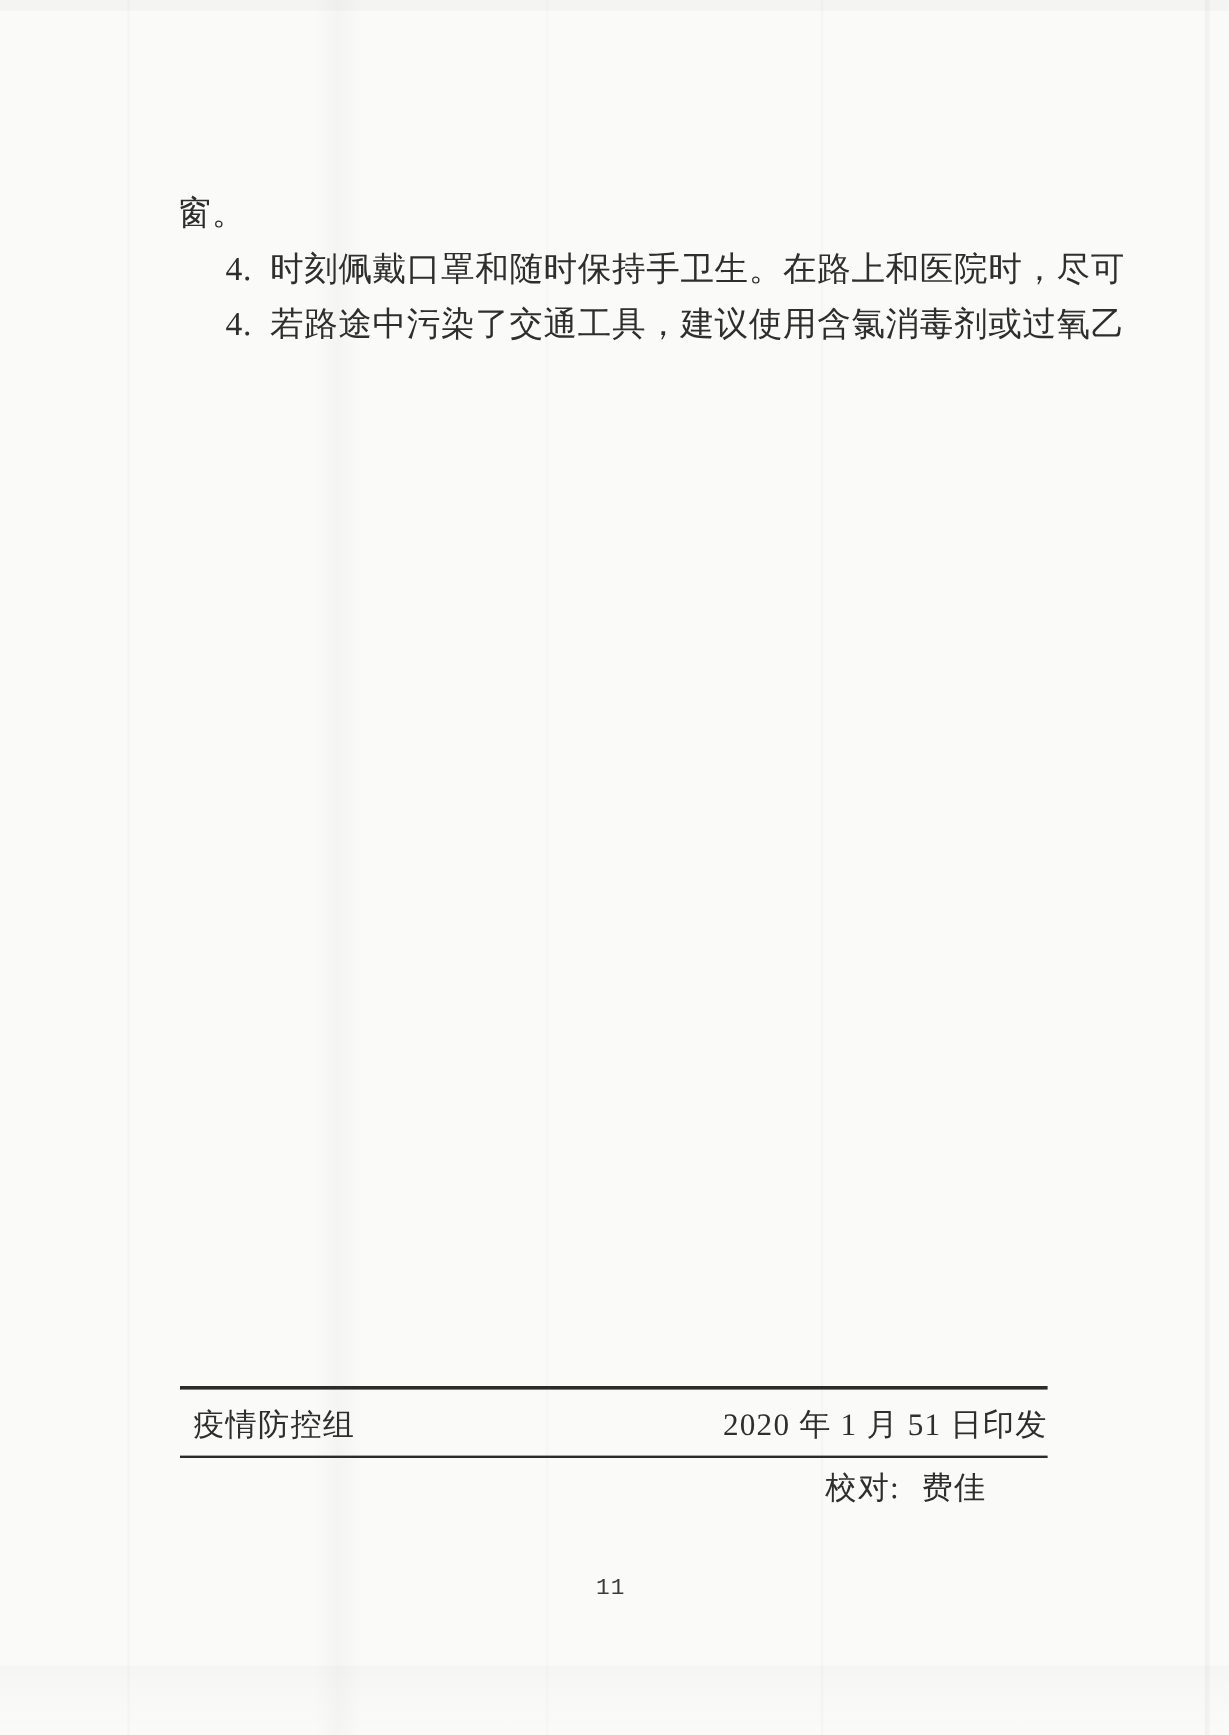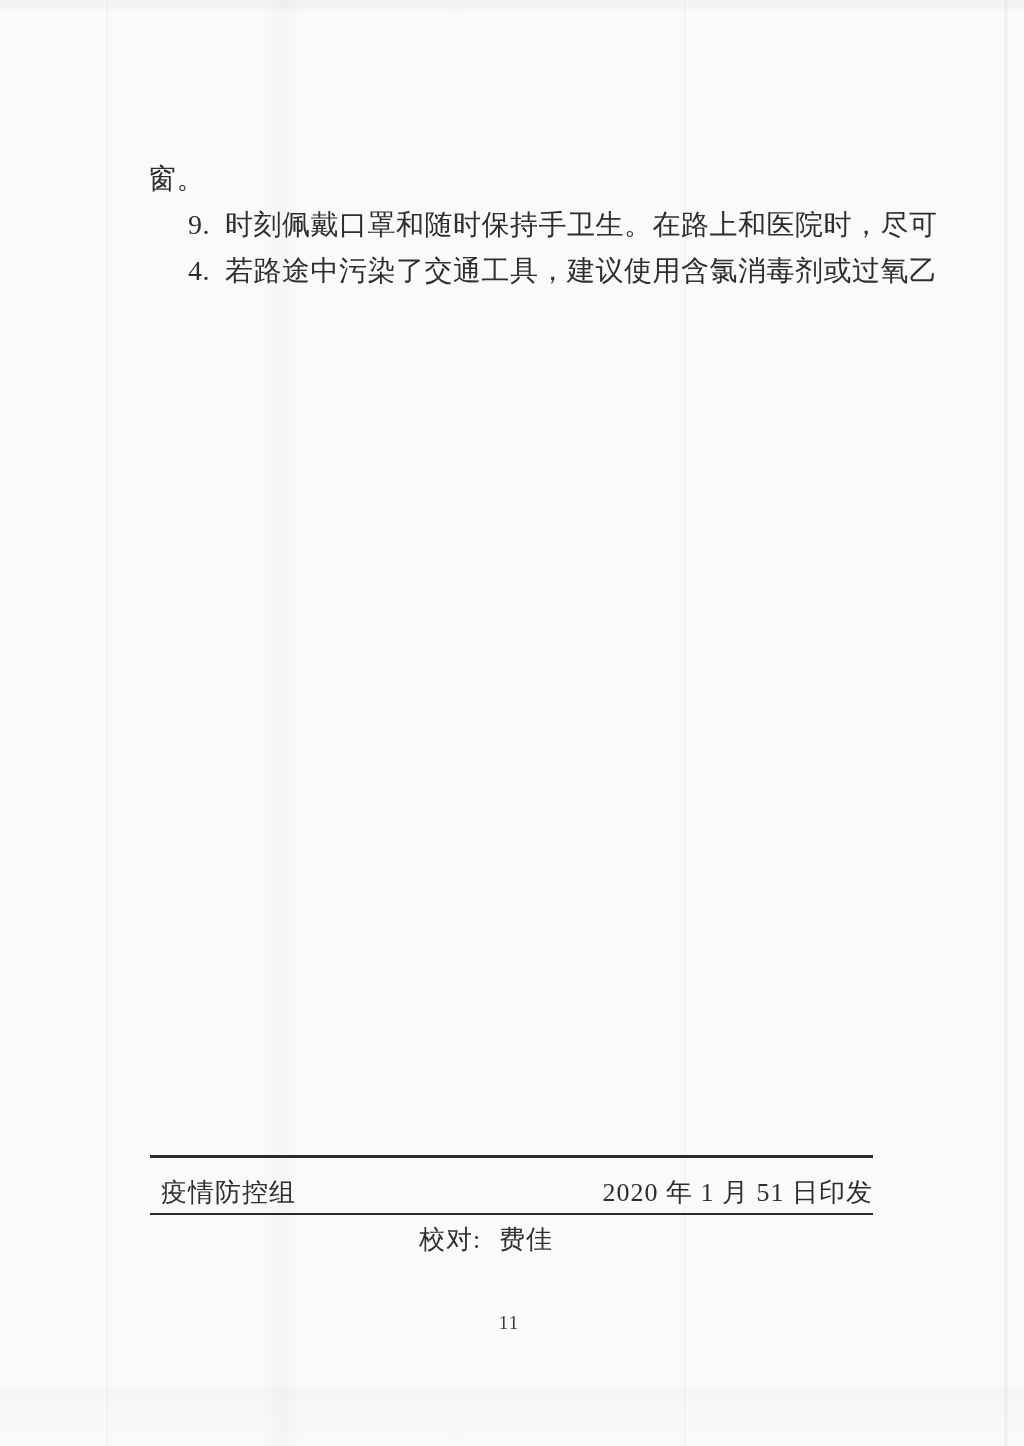--- a/index.html
+++ b/index.html
@@ -58,64 +58,64 @@
   .rule-thick { top: 1155px; height: 3px; }
   .rule-thin  { top: 1213px; height: 2px; }
   .footer-row {
     position: absolute;
     left: 150px;
     top: 1164px;
     width: 723px;
     height: 46px;
     display: flex;
     justify-content: space-between;
-    align-items: flex-end;
+    align-items: center;
     font-size: 26px;
     letter-spacing: 1px;
   }
   .footer-row .issuer { padding-left: 11px; }
   .proofread {
     position: absolute;
     left: 150px;
     top: 1222px;
     width: 672px;
-    text-align: center;
+    text-align: right;
     font-size: 26px;
     letter-spacing: 1px;
   }
   .proofread .proofreader { margin-left: 18px; }
 
   .page-number {
     position: absolute;
     left: 0;
     top: 1312px;
     width: 1018px;
     text-align: center;
-    font-family: Liberation Serif, serif;
+    font-family: Liberation Mono, monospace;
     font-size: 19px;
     color: #3a3a3a;
     letter-spacing: 1px;
   }
 </style>
 </head>
 <body>
 
 <div class="page">
 
   <div class="artifact streak-a"></div>
   <div class="artifact streak-b"></div>
   <div class="artifact streak-c"></div>
   <div class="artifact streak-d"></div>
   <div class="artifact streak-e"></div>
   <div class="artifact band-top"></div>
   <div class="artifact band-bottom"></div>
 
   <main class="body-text">
     <div class="line">窗。</div>
-    <div class="line indent">9.  时刻佩戴口罩和随时保持手卫生。在路上和医院时，尽可</div>
+    <div class="line indent">4.  时刻佩戴口罩和随时保持手卫生。在路上和医院时，尽可</div>
     <div class="line indent">4.  若路途中污染了交通工具，建议使用含氯消毒剂或过氧乙</div>
   </main>
 
   <div class="rule rule-thick"></div>
   <div class="footer-row">
     <span class="issuer">疫情防控组</span>
     <span class="date">2020 年 1 月 51 日印发</span>
   </div>
   <div class="rule rule-thin"></div>
   <div class="proofread">

